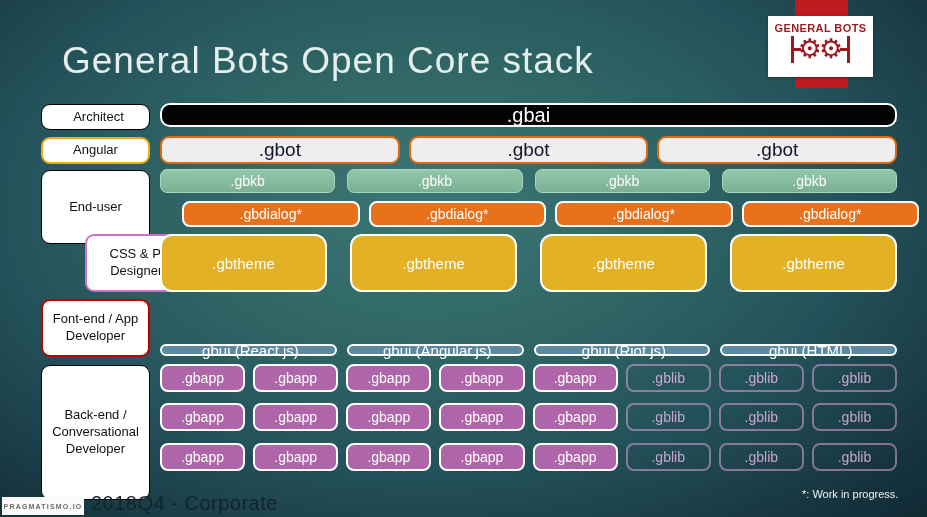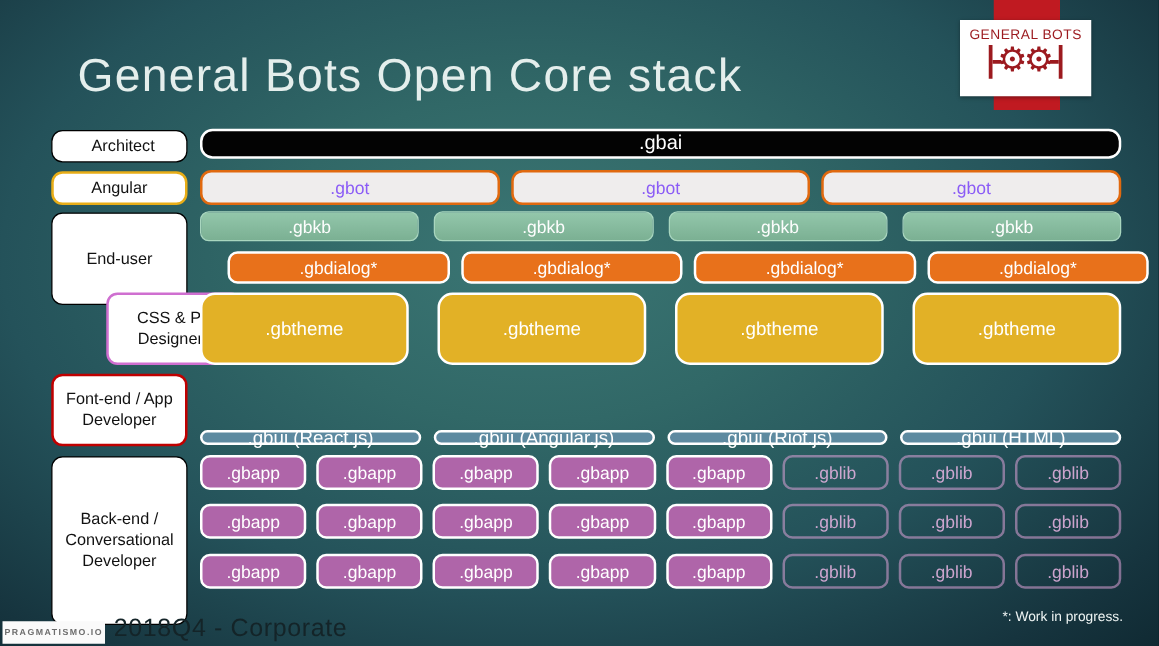--- a/index.html
+++ b/index.html
@@ -14,21 +14,21 @@
     position:absolute; left:62px; top:40px; width:640px;
     font-size:37px; letter-spacing:1px; color:#e4eeec; font-weight:400;
   }
   
   .ribbon { position:absolute; left:795px; top:0; width:53px; height:88px; background:#c01a21; }
   .logo-card {
     position:absolute; left:768px; top:16px; width:105px; height:61px; background:#ffffff;
     display:flex; flex-direction:column; align-items:center; padding-top:6px;
     box-shadow:0 1px 3px rgba(0,0,0,0.35);
   }
-  .logo-brand { font-size:11px; font-weight:normal; letter-spacing:0.4px; color:#9c1a1f; }
+  .logo-brand { font-size:11px; font-weight:bold; letter-spacing:0.4px; color:#9c1a1f; }
   .logo-gears { display:flex; align-items:center; margin-top:1px; }
   .gear-glyph { font-family:"DejaVu Sans", sans-serif; font-size:27px; line-height:28px; color:#9c1a1f; }
   .gear-glyph + .gear-glyph { margin-left:-3px; }
   .gear-bar { width:3px; height:27px; background:#9c1a1f; position:relative; }
   .gear-bar.left  { margin-right:4px; }
   .gear-bar.right { margin-left:4px; }
   .gear-bar.left::after  { content:''; position:absolute; left:3px;  top:12px; width:7px; height:3px; background:#9c1a1f; }
   .gear-bar.right::after { content:''; position:absolute; right:3px; top:12px; width:7px; height:3px; background:#9c1a1f; }
   
   .role {
@@ -50,22 +50,22 @@
   }
   .band-gbai     { top:103px; height:24px; }
   .band-gbot     { top:136px; height:28px; gap:9px; }
   .band-gbkb     { top:169px; height:24px; gap:12px; }
   .band-gbdialog { top:201px; height:26px; gap:9px;margin-left:22px; }
   .band-gbtheme  { top:234px; height:58px; gap:23px; }
   .band-gbui     { top:300px; height:56px; gap:10px; }
   .band-apps1    { top:364px; height:28px; gap:8px; }
   .band-apps2    { top:403px; height:28px; gap:8px; }
   .band-apps3    { top:443px; height:28px; gap:8px; }
-  .gbai-bar  { background:#030303; border:2px solid #fff; border-radius:10px; color:#fff; font-size:16px; }
-  .gbot-box  { background:#efeded; border:2px solid #e0690f; border-radius:9px;  color:#8b5cf6; font-size:14px; }
+  .gbai-bar  { background:#030303; border:2px solid #fff; border-radius:10px; color:#fff; font-size:20px; }
+  .gbot-box  { background:#efeded; border:2px solid #e0690f; border-radius:9px;  color:#0f172a; font-size:19px; }
   .gbkb-box  { background:linear-gradient(#93c7ab, #7bb093); border:1px solid #a9d6bf; border-radius:7px; color:#fdfdfd; font-size:14px; }
   .gbdialog-box { background:#e8711b; border:2px solid #fff; border-radius:8px;  color:#fff; font-size:14px; }
   .gbtheme-box  { background:#e2b126; border:2.5px solid #fff; border-radius:12px; color:#fff; font-size:15px; }
   .gbui-box     { background:#5d8aa0; border:2.5px solid #fff; border-radius:14px; color:#fff; font-size:15px;margin-top:44px; }
   .gbapp-box { background:#af65a9; border:2px solid #fff; border-radius:8px; color:#fff; font-size:14px; }
   .gblib-box { background:transparent; border:2px solid rgba(221,163,215,0.55); border-radius:8px; color:rgba(228,178,223,0.88); font-size:14px; }
   
   .watermark {
     position:absolute; left:2px; top:497px; width:82px; height:18px; background:#fafafa;
     display:flex; align-items:center; justify-content:center;

